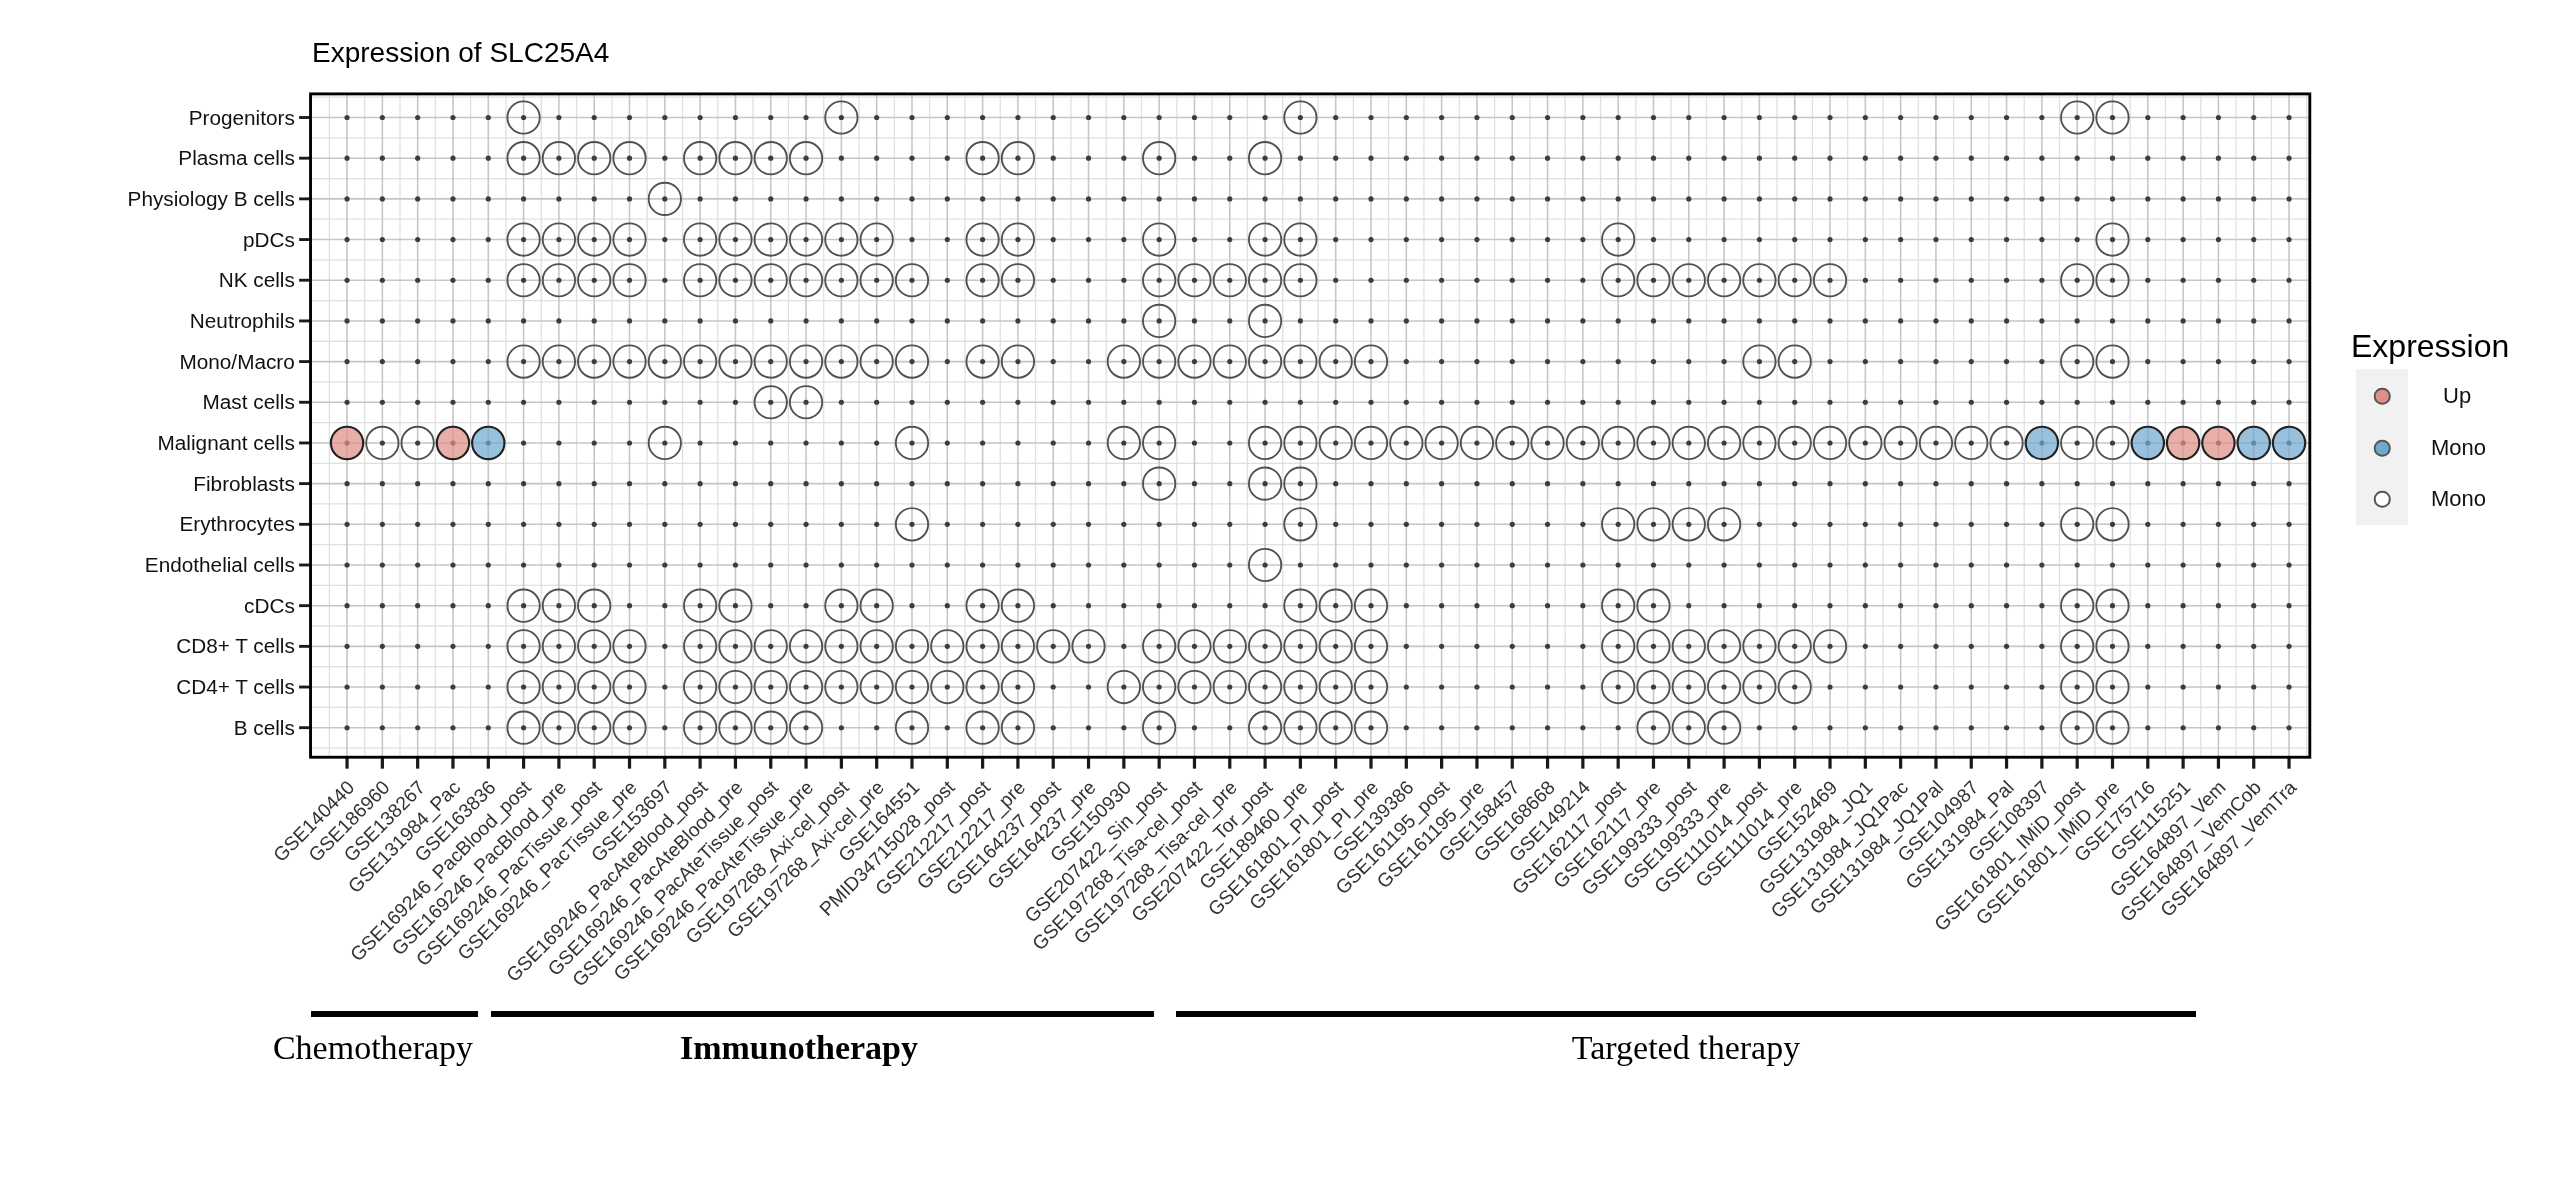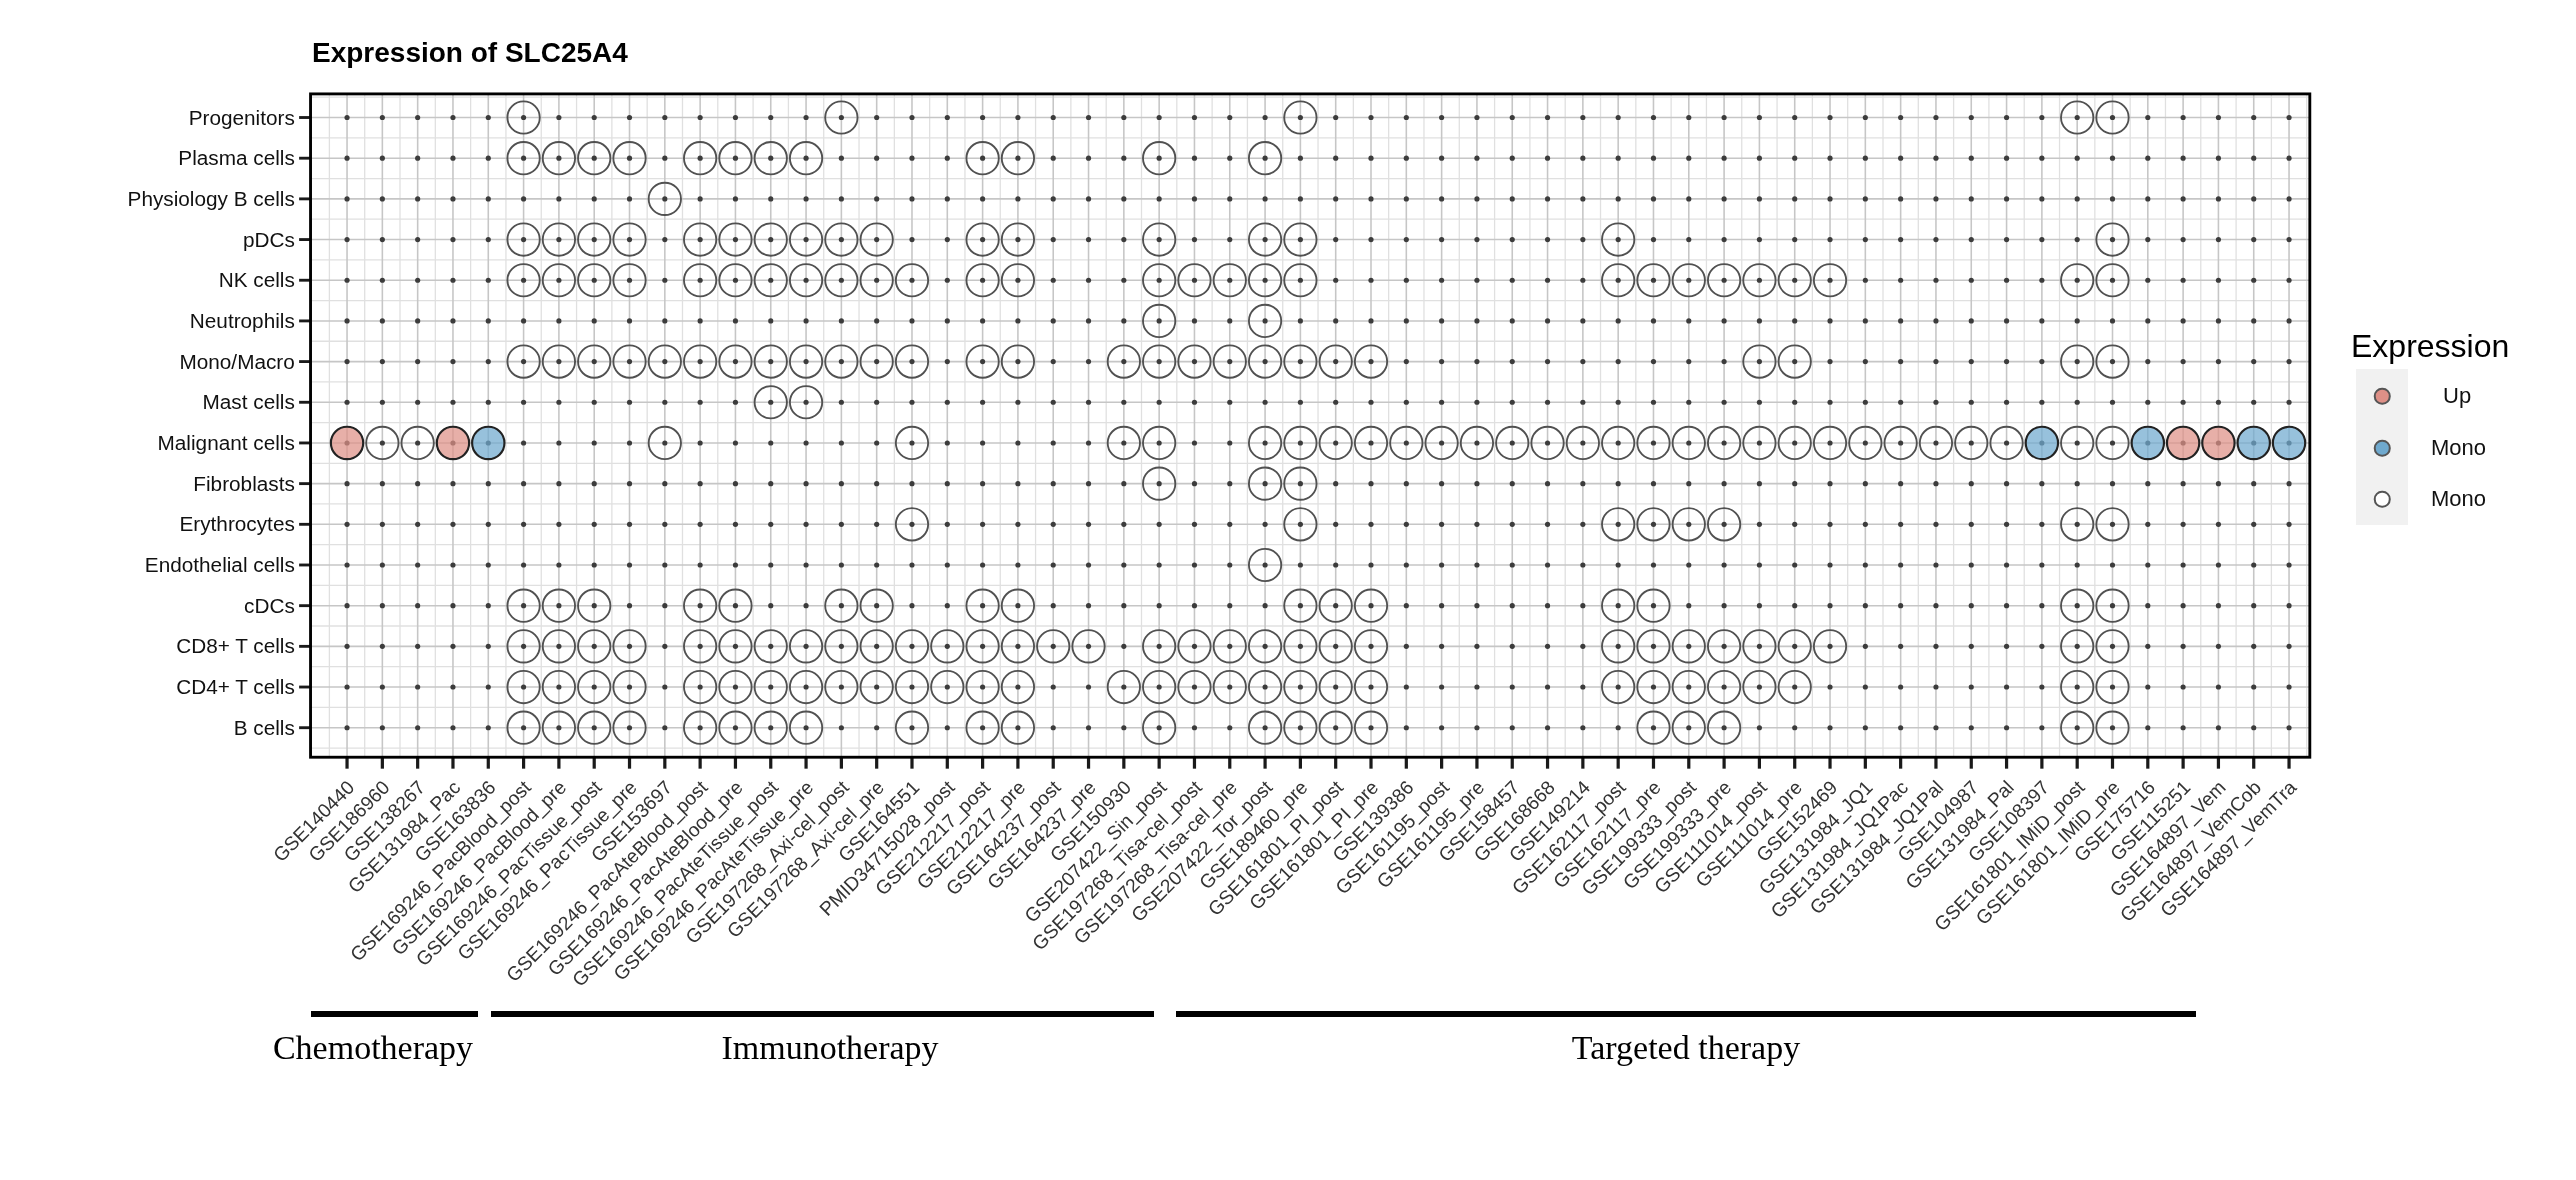--- a/index.html
+++ b/index.html
@@ -1,19 +1,19 @@
 <!DOCTYPE html>
 <html style="font-size:11.4px"><head>
 <meta charset="utf-8">
 <style>
   html,body{margin:0;padding:0;background:#ffffff;}
   #fig{position:relative;width:2576px;height:1181px;background:#ffffff;overflow:hidden;
        font-family:"Liberation Sans", sans-serif;}
   #plot-svg{position:absolute;left:0;top:0;}
-  .title{position:absolute;left:312px;top:37px;font-size:28px;font-weight:700;color:#000;text-align:center;}
+  .title{position:absolute;left:312px;top:37px;font-size:28px;font-weight:400;color:#000;text-align:center;}
   .legend-title{position:absolute;left:2351px;top:328px;font-size:32px;color:#000;}
   .legend-strip{position:absolute;left:2356px;top:369px;width:52px;height:156px;background:#F1F1F1;}
   .legend-key{position:absolute;left:50%;width:16.5px;height:16.5px;border-radius:50%;
               transform:translate(-50%,-50%);box-sizing:border-box;border:2.1px solid #555;}
   .legend-label{position:absolute;left:2431px;font-size:22px;color:#111;transform:translateY(-50%);}
   .grp-line{position:absolute;height:5.7px;background:#000;top:1011px;}
   .grp-label{position:absolute;top:1029px;font-family:"Liberation Serif", serif;
              font-size:34px;color:#000;transform:translateX(-50%);white-space:nowrap;}
 </style>
 </head>
@@ -1464,18 +1464,18 @@
   <div id="legend-labels">
       <div class="legend-label" style="top: 396px; margin-left: 12px;">Up</div>
       <div class="legend-label" style="top: 448px;">Mono</div>
       <div class="legend-label" style="top: 499px;">Mono</div>
     </div>
 
   <div id="groups-layer">
       <div class="grp-line" style="left: 311px; width: 167px;"></div>
       <div class="grp-label" style="left: 373px;">Chemotherapy</div>
       <div class="grp-line" style="left: 491px; width: 663px;"></div>
-      <div class="grp-label" style="left: 830px;">Immunotherapy</div>
+      <div class="grp-label" style="left: 799px; font-weight: bold;">Immunotherapy</div>
       <div class="grp-line" style="left: 1176px; width: 1020px;"></div>
       <div class="grp-label" style="left: 1686px;">Targeted therapy</div>
     </div>
 </div>
 
 
 </body></html>

